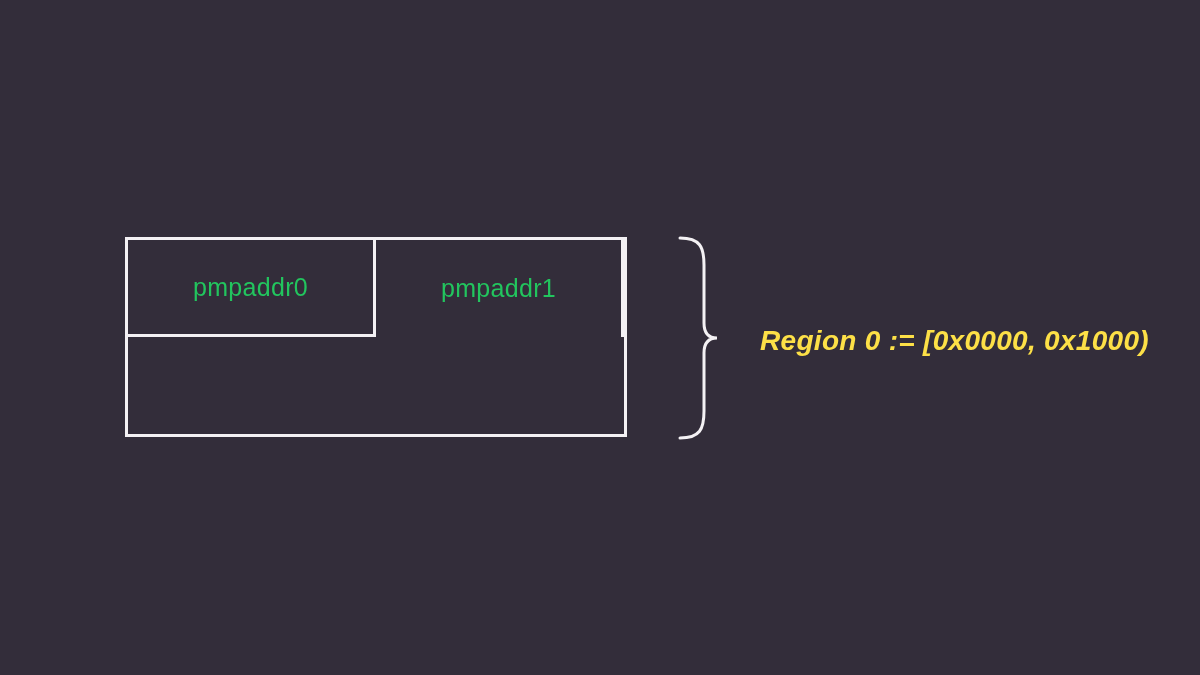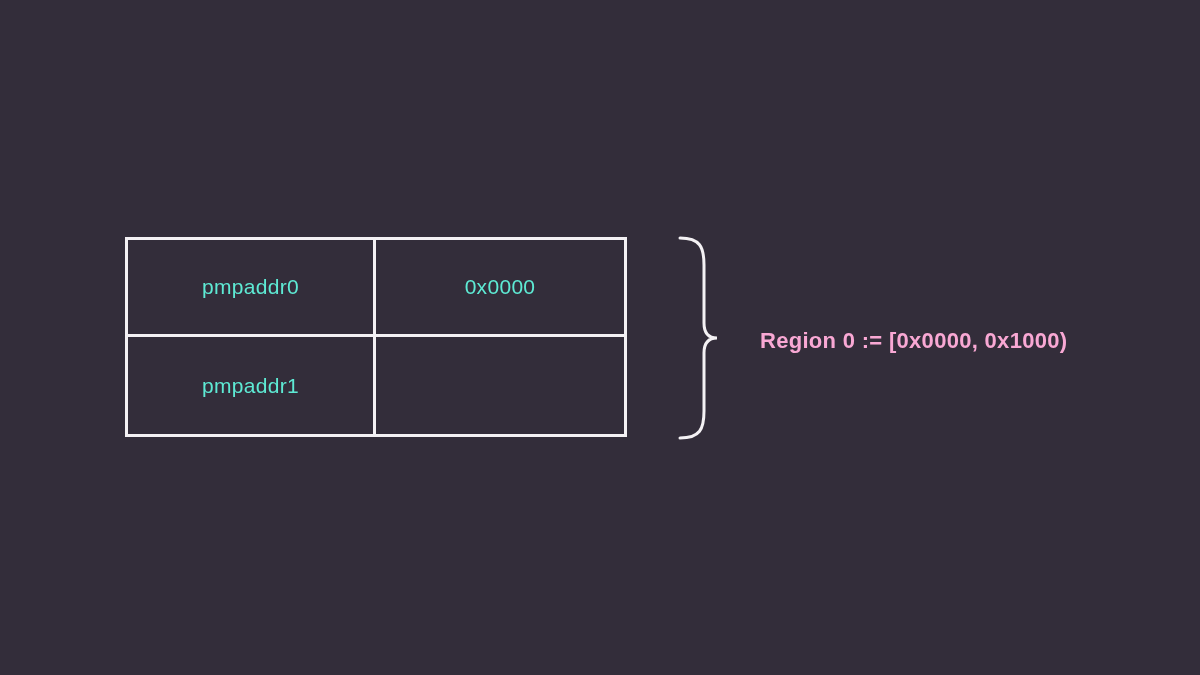--- a/index.html
+++ b/index.html
@@ -28,59 +28,57 @@
     border: 3px solid #f4f1f4;
     box-sizing: border-box;
     display: grid;
     grid-template-columns: 1fr 1fr;
     grid-template-rows: 1fr 1fr;
   }
   .cell {
     display: flex;
     align-items: center;
     justify-content: center;
-    color: #5eead4;
-    font-size: 21px;
+    color: #22c55e;
+    font-size: 25px;
     font-weight: 500;
     letter-spacing: 0.3px;
     box-sizing: border-box;
   }
   .cell.col-0 { border-right: 3px solid #f4f1f4; }
   .cell.row-0 { border-bottom: 3px solid #f4f1f4; }
   
   .brace {
     position: absolute;
     left: 674px;
     top: 235px;
   }
   
   .region-label {
     position: absolute;
     left: 760px;
     top: 327px;
     height: 28px;
     line-height: 28px;
-    color: #f9a8d4;
-    font-size: 22px;
+    color: #fde047;
+    font-size: 28px;
     font-weight: 600;
     letter-spacing: 0.3px;
     white-space: nowrap;
+    font-style: italic;
   }
 </style>
 </head>
 <body>
 
 <div class="canvas">
 
   <div class="register-table">
     <div class="cell col-0 row-0">
       <span>pmpaddr0</span>
-    </div>
-    <div class="cell col-1 row-0">
-      <span>0x0000</span>
     </div>
     <div class="cell col-0 row-1">
       <span>pmpaddr1</span>
     </div>
   </div>
 
   <svg class="brace" width="48" height="206" viewBox="0 0 48 206" fill="none">
     <path d="M 6 3
              C 26 3, 30 12, 30 30
              L 30 88

